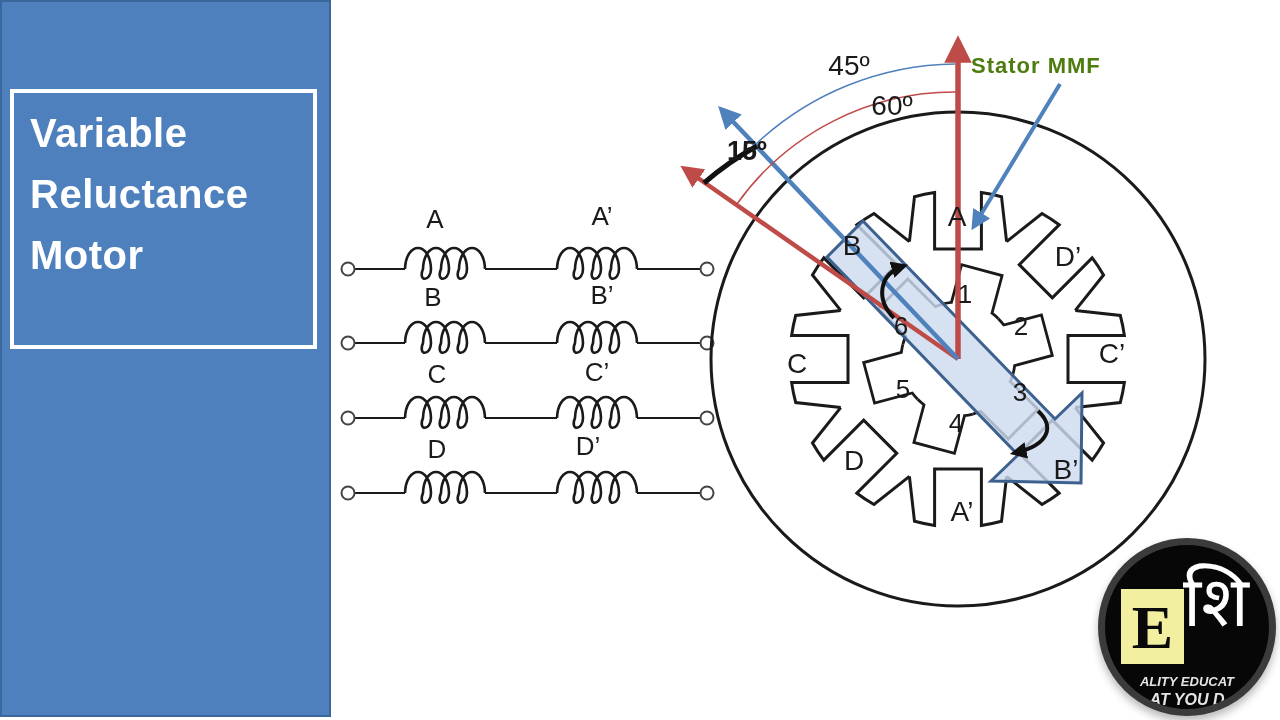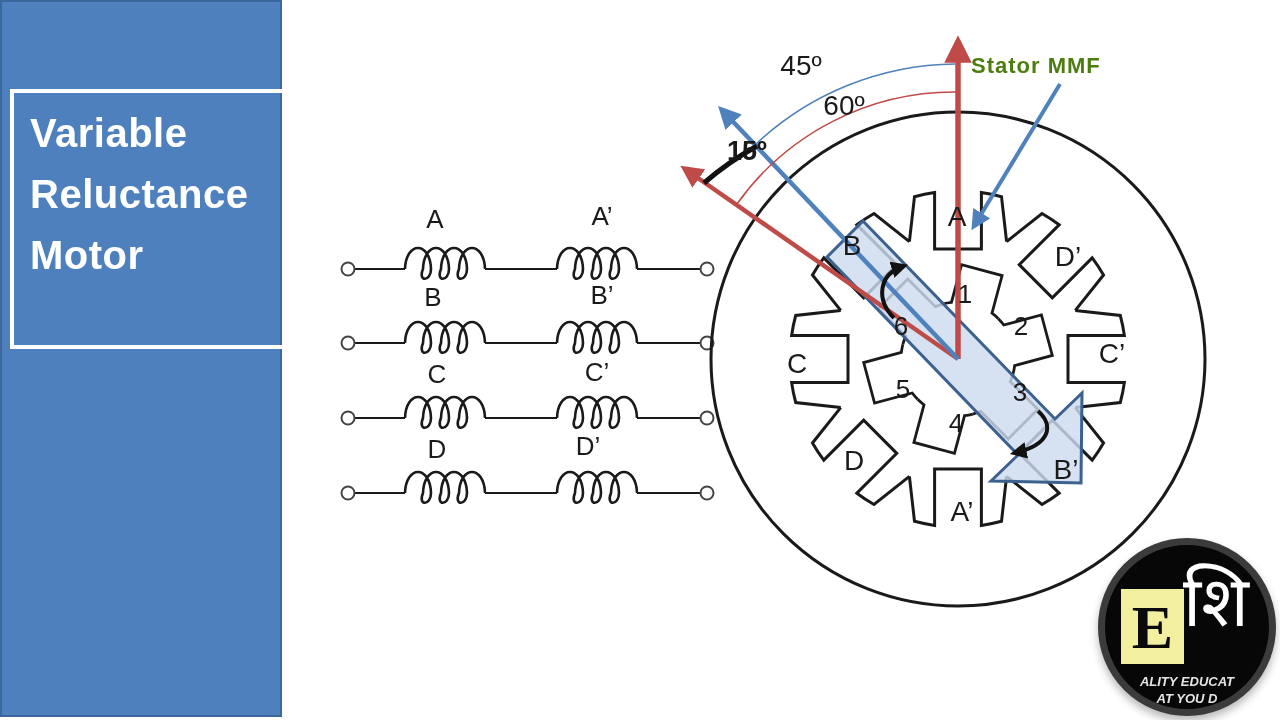--- a/index.html
+++ b/index.html
@@ -1,48 +1,48 @@
 <!DOCTYPE html>
 <html><head>
 <meta charset="utf-8">
 <style>
   html,body{margin:0;padding:0;background:#ffffff;}
   #stage{position:relative;width:1280px;height:720px;overflow:hidden;background:#ffffff;
          font-family:"Liberation Sans",sans-serif;}
   svg{position:absolute;left:0;top:0;}
 
   
-  #panel{position:absolute;left:0;top:0;width:282px;height:717px;background:#4E80BD;
+  #panel{position:absolute;left:0;top:0;width:331px;height:717px;background:#4E80BD;
          border:2px solid #3A679C;box-sizing:border-box;}
   #title-box{position:absolute;left:8px;top:87px;width:307px;height:260px;
              border:4px solid #ffffff;box-sizing:border-box;padding:10px 0 0 16px;}
   .title-line{color:#ffffff;font-weight:bold;font-size:40px;line-height:61px;letter-spacing:.5px;}
 
   
   .lbl{position:absolute;transform:translate(-50%,-50%);color:#1a1a1a;white-space:nowrap;}
   .coil-lbl{font-size:26px;}
   .pole-lbl{font-size:28px;}
   .tooth-lbl{font-size:26px;}
-  .angle-lbl{font-size:28px;}
+  .angle-lbl{font-size:28px;margin-left:48px;}
   .angle-bold{font-size:27px;font-weight:bold;margin-left:40px;}
   .mmf-lbl{transform:none;font-size:22px;font-weight:bold;color:#4d7c0f;letter-spacing:1px;}
 
   
   #logo{position:absolute;left:1098px;top:538px;width:178px;height:178px;border-radius:50%;
         background:#070707;border:7px solid #3B3B3B;box-sizing:border-box;overflow:hidden;
         box-shadow:0 5px 9px rgba(0,0,0,0.28);}
   #logo-ebox{position:absolute;left:16px;top:44px;width:63px;height:75px;background:#F2EFA0;
              display:flex;align-items:center;justify-content:center;}
   #logo-e{font-family:"Liberation Serif",serif;font-weight:bold;font-size:62px;color:#0a0a0a;line-height:1;}
   #logo-shi{position:absolute;left:78px;top:22px;font-family:"DejaVu Sans",sans-serif;
             font-size:70px;color:#ffffff;line-height:1;}
   .logo-small{position:absolute;left:50%;transform:translateX(-50%);color:#e5e5e5;
               font-weight:bold;font-style:italic;white-space:nowrap;}
   #logo-line1{top:129px;font-size:13px;}
-  #logo-line2{top:146px;font-size:13px;}
+  #logo-line2{top:146px;font-size:16px;}
 </style>
 </head>
 <body>
 
 <div id="stage">
 
   <svg width="1280" height="720" viewBox="0 0 1280 720">
     <defs>
       <marker id="mRed" viewBox="0 0 10 10" refX="7.5" refY="5" markerWidth="5" markerHeight="5" orient="auto">
         <path d="M0 0 L10 5 L0 10 z" fill="#BE4B48"></path>

